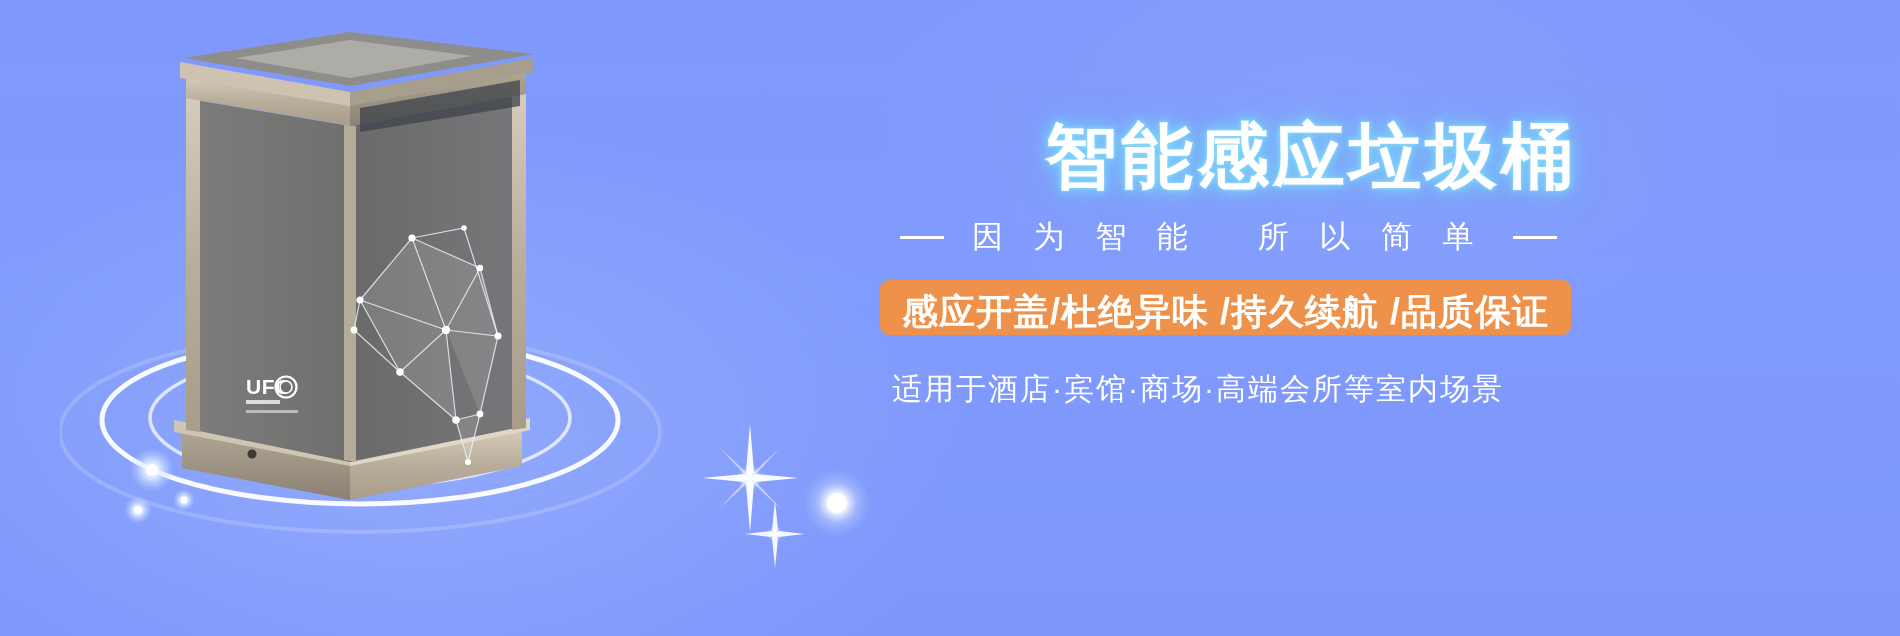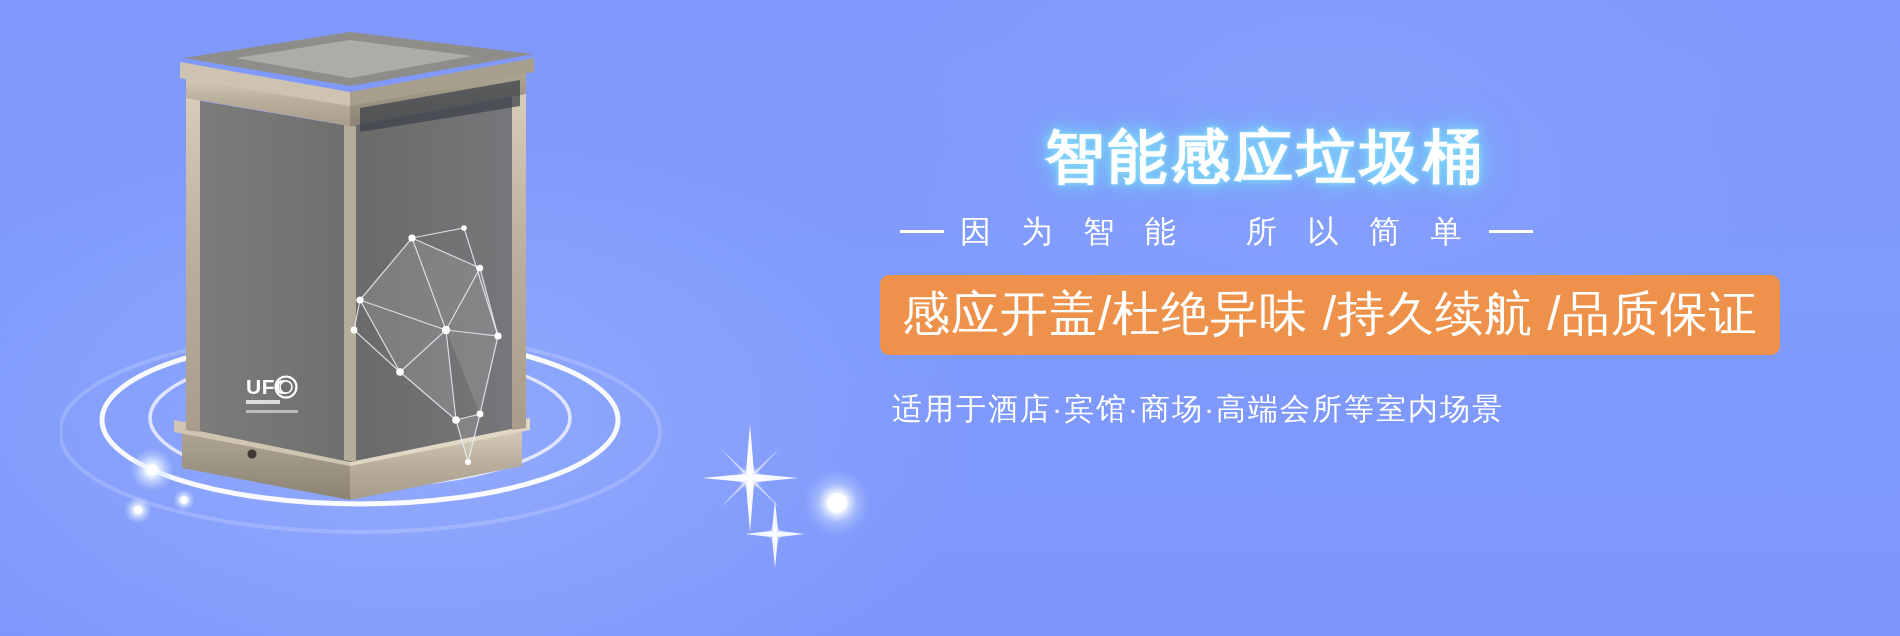--- a/index.html
+++ b/index.html
@@ -43,64 +43,64 @@
   
   .copy {
     position: absolute;
     left: 880px;
     top: 118px;
     width: 940px;
     text-align: left;
   }
 
   .headline {
-    font-size: 59px;
+    font-size: 72px;
     font-weight: 700;
     color: #ffffff;
     letter-spacing: 4px;
     line-height: 1.06;
-    margin: 8px 0 0 165px;
+    margin: 0 0 0 165px;
     text-shadow:
       0 0 2px #9fe0fb,
       0 0 6px #86d6fa,
       0 0 12px #74cdf8,
       0 0 22px rgba(116,205,248,0.85),
       0 0 34px rgba(116,205,248,0.55);
     white-space: nowrap;
   }
 
   .subline {
     margin: 22px 0 0 20px;
     font-size: 31px;
     font-weight: 400;
     color: #ffffff;
     letter-spacing: 11px;
     white-space: nowrap;
     display: flex;
     align-items: center;
-    gap: 16px;
+    gap: 28px;
   }
   .subline .rule {
     display: inline-block;
     width: 44px;
     height: 3px;
     background: #ffffff;
     flex: 0 0 auto;
   }
   .subline .sub-text { white-space: pre; }
 
   .tagbar {
     margin: 22px 0 0 0;
     display: inline-block;
     background: #ee924b;
     color: #ffffff;
-    font-size: 48px;
-    font-weight: 400;
+    font-size: 36px;
+    font-weight: 700;
     letter-spacing: 1px;
-    padding: 12px 22px 15px 22px;
+    padding: 12px 22px 2px 22px;
     border-radius: 9px;
     white-space: nowrap;
     line-height: 1.12;
   }
 
   .footline {
     margin: 34px 0 0 12px;
     font-size: 30px;
     font-weight: 400;
     color: #ffffff;

